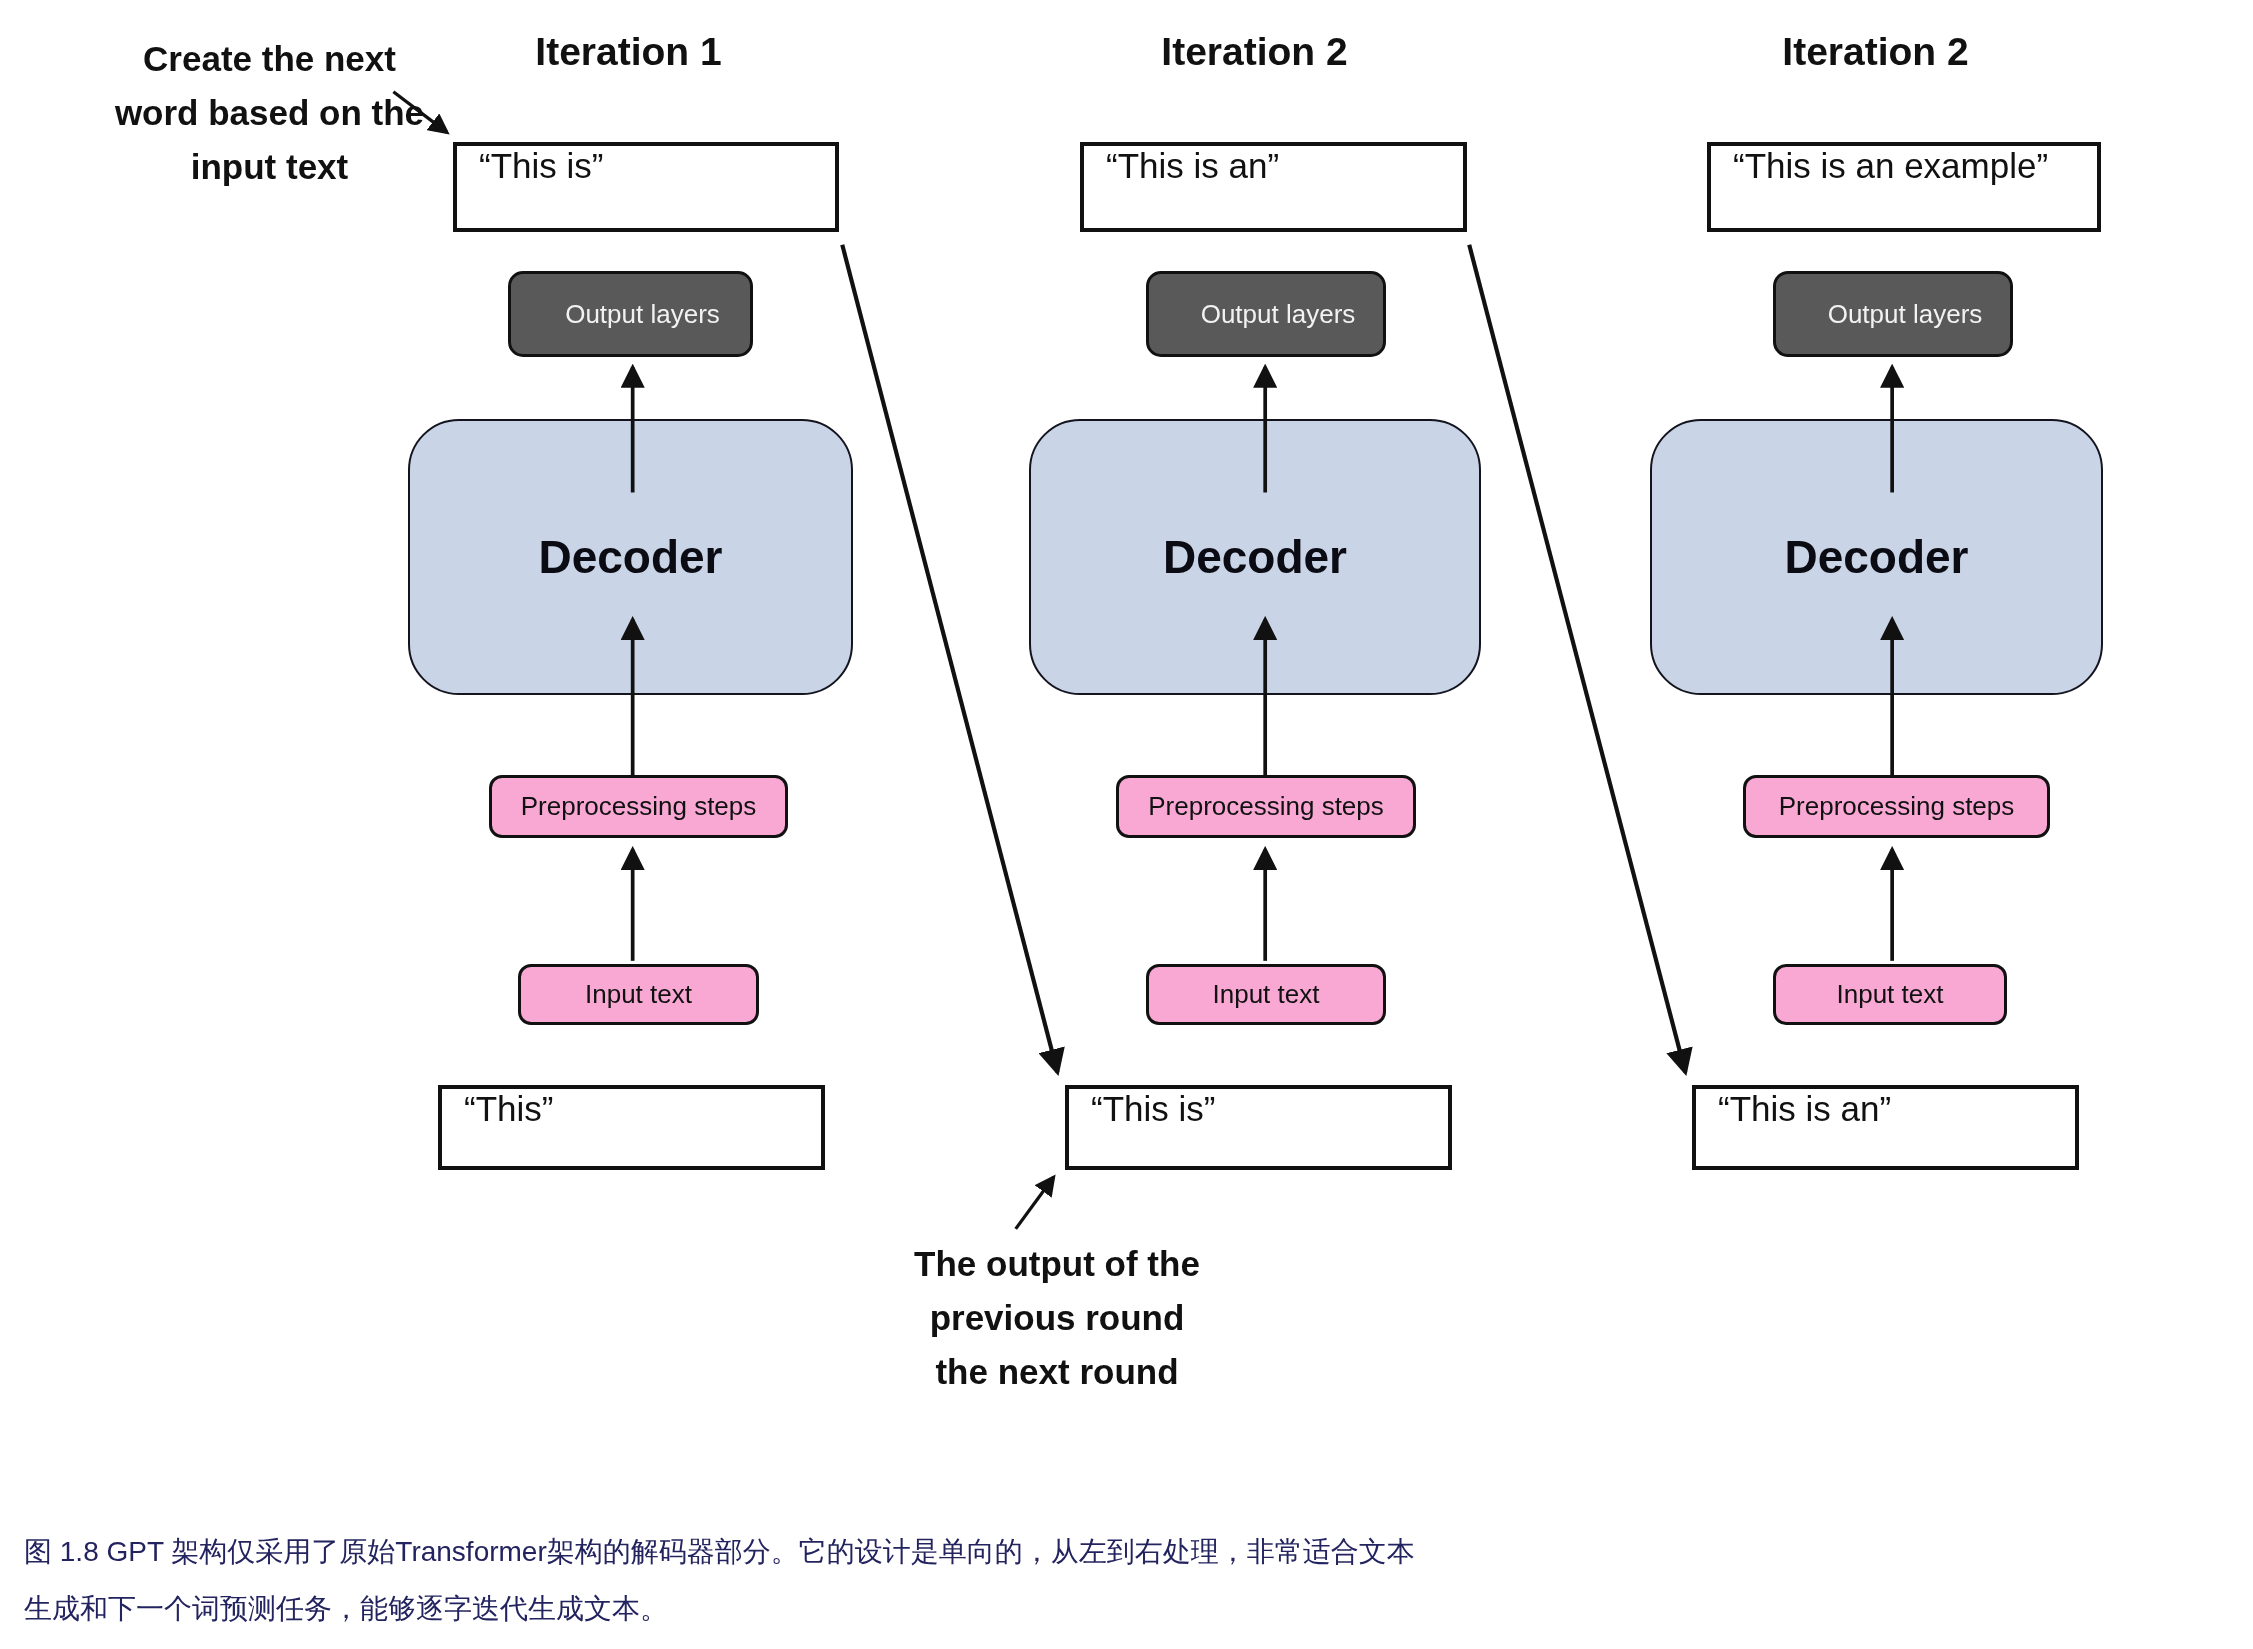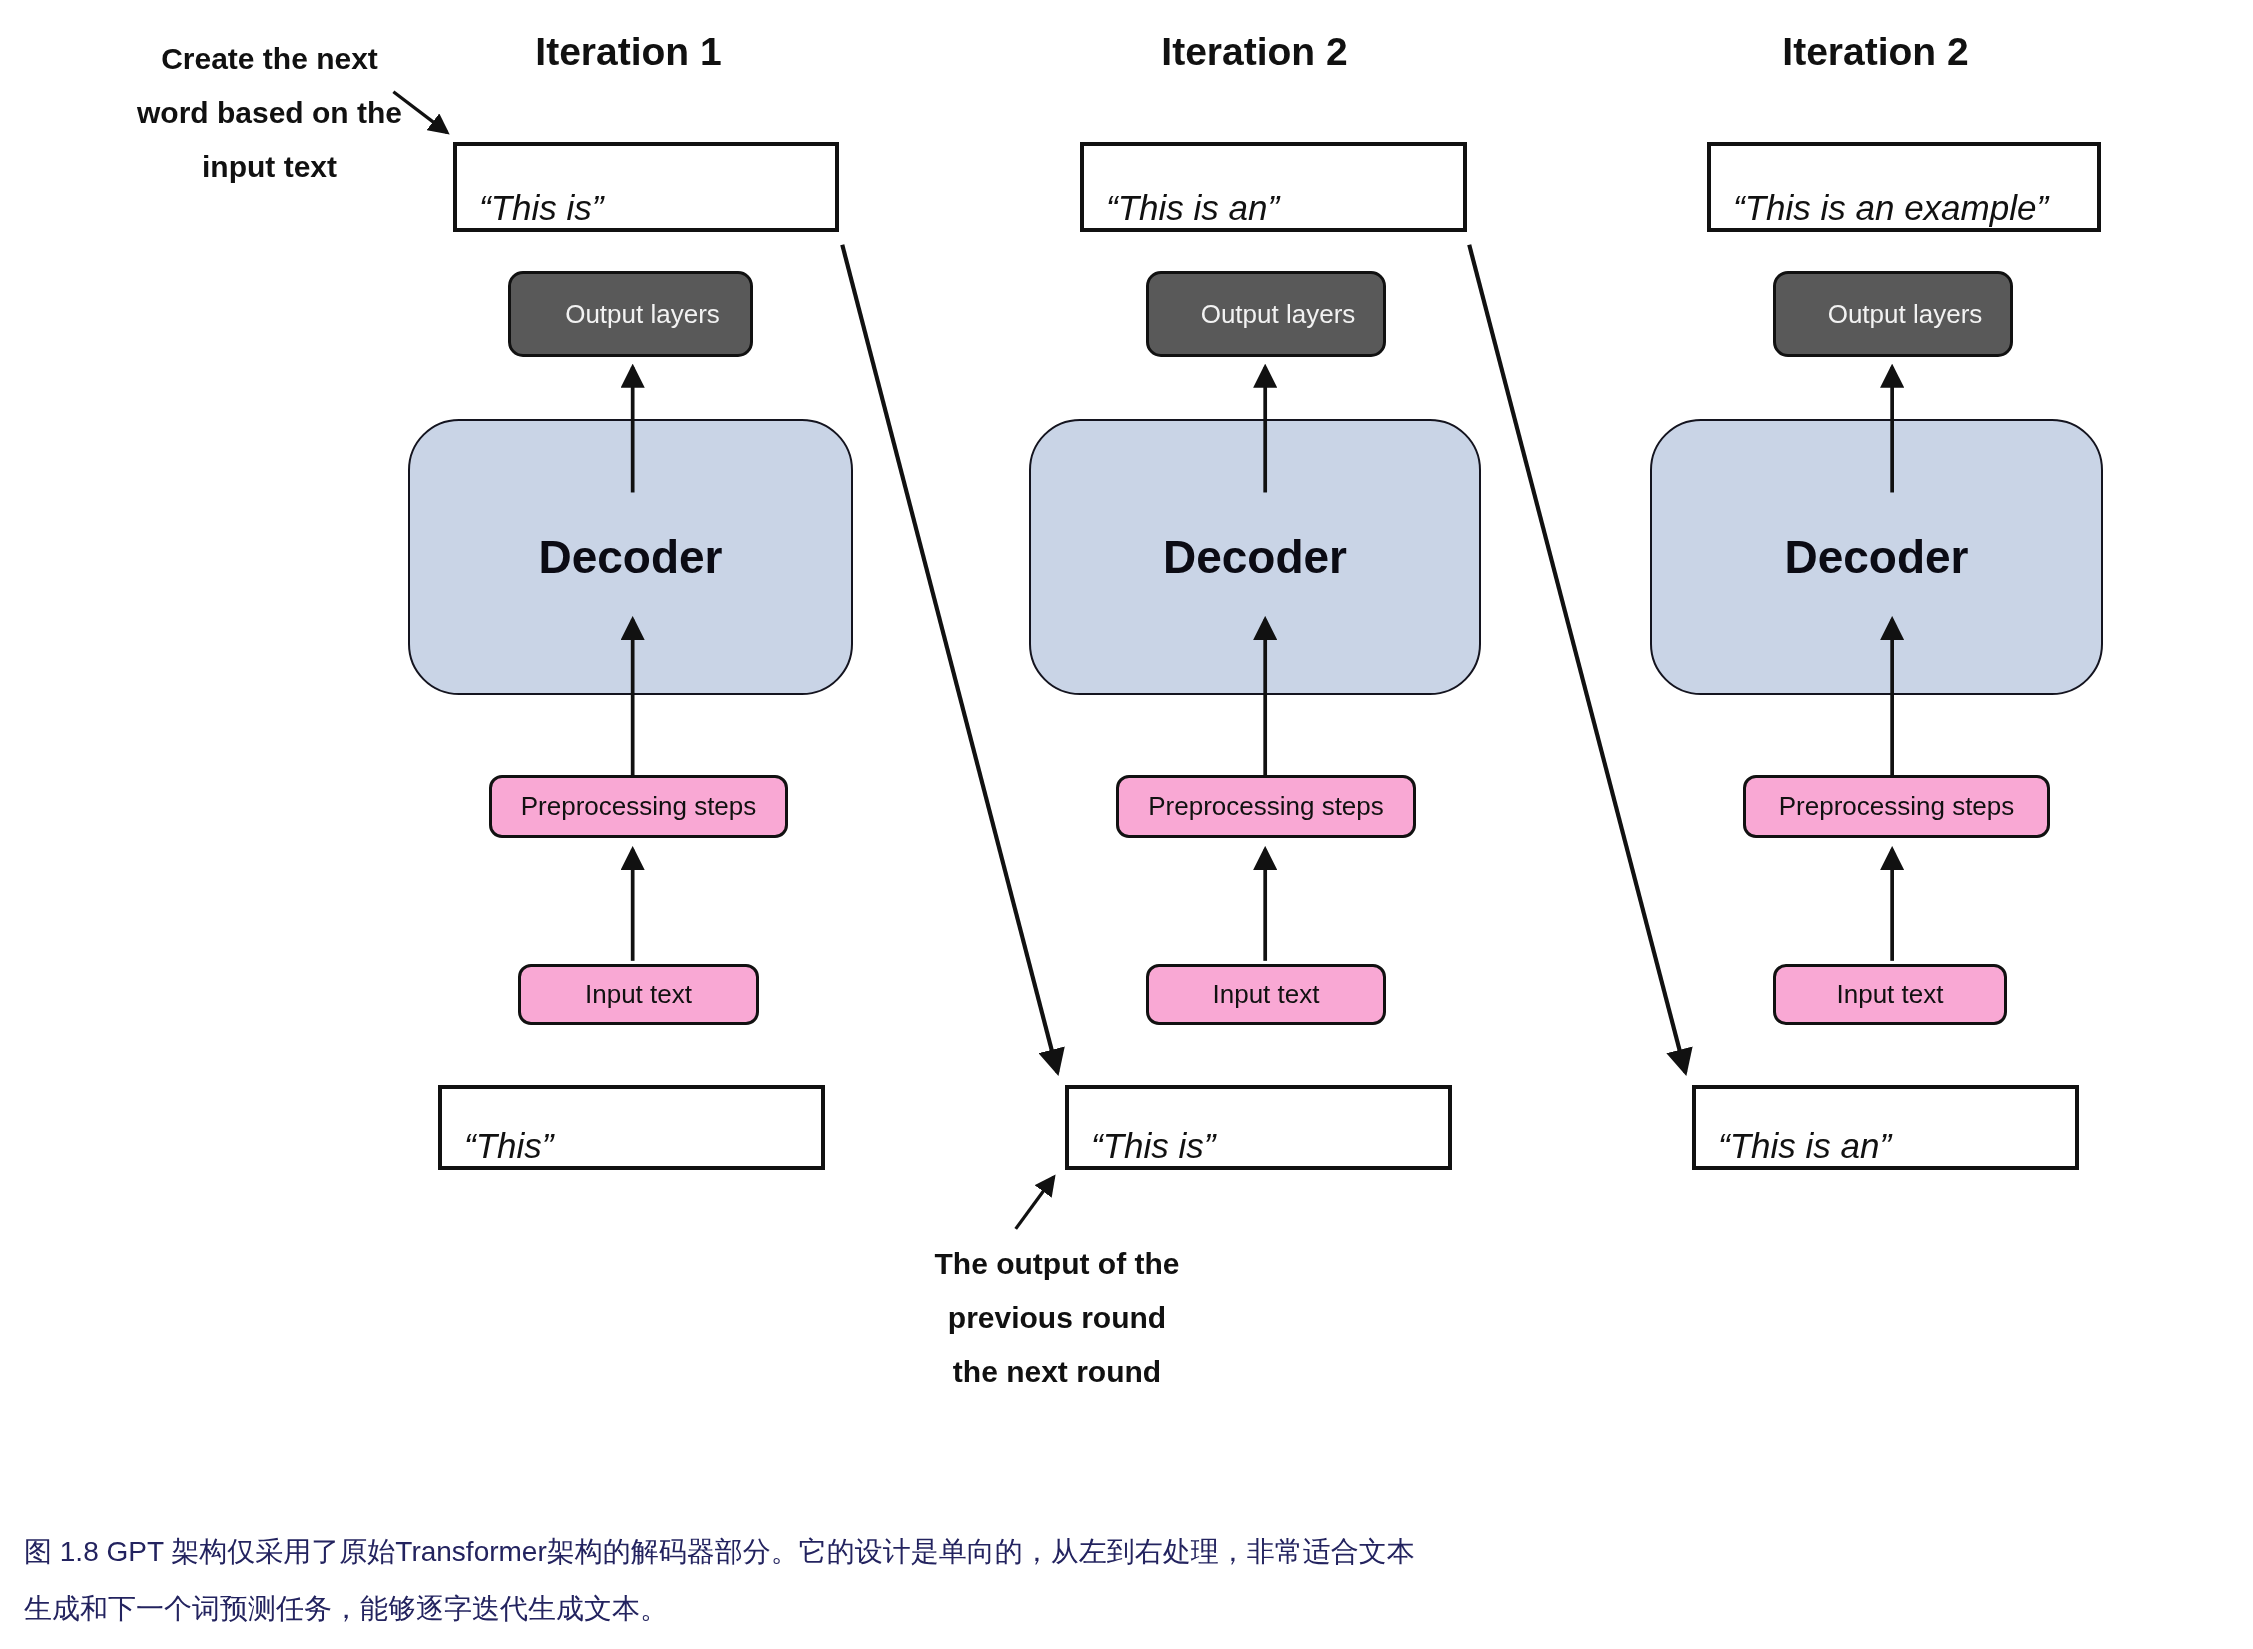--- a/index.html
+++ b/index.html
@@ -1,29 +1,29 @@
 <!DOCTYPE html>
 <html style="font-size:15px"><head>
 <meta charset="utf-8">
 <style>
   html,body{margin:0;padding:0;background:#ffffff;}
   body{width:2254px;height:1649px;position:relative;overflow:hidden;
        font-family:"Liberation Sans","DejaVu Sans",sans-serif;color:#111111;}
   .abs{position:absolute;box-sizing:border-box;}
   .iter-title{font-size:39px;font-weight:bold;text-align:center;height:48px;line-height:48px;}
   .text-box{background:#ffffff;border:4.6px solid #111111;height:90px;
-            display:flex;align-items:flex-end;padding-left:22px;font-size:35px;font-style:italic;}
+            display:flex;align-items:flex-start;padding-left:22px;font-size:35px;}
   .output-layers{background:#595959;border:3.7px solid #111111;border-radius:15px;height:86px;
                  color:#f2f2f2;font-size:26px;display:flex;align-items:center;justify-content:center;padding-left:24px;}
   .decoder{background:#c9d4e6;border:2.8px solid #14141f;border-radius:51px;height:276px;
            display:flex;align-items:center;justify-content:center;
            font-size:46px;font-weight:bold;color:#0b0b14;}
   .pill{background:#f9a8d4;border:3.2px solid #111111;border-radius:13px;
         display:flex;align-items:center;justify-content:center;font-size:26px;}
-  .annot{font-size:30px;font-weight:bold;text-align:center;line-height:54px;color:#111111;}
+  .annot{font-size:35px;font-weight:bold;text-align:center;line-height:54px;color:#111111;}
   .caption{font-size:28px;line-height:57px;color:#23235f;}
   svg{position:absolute;left:0;top:0;}
 </style>
 </head>
 <body>
 
 <div class="abs iter-title" style="left:443px;top:28px;width:371px;">Iteration 1</div>
 <div class="abs text-box" style="left:453px;top:142px;width:386px;">
   <span>“This is”</span>
 </div>

